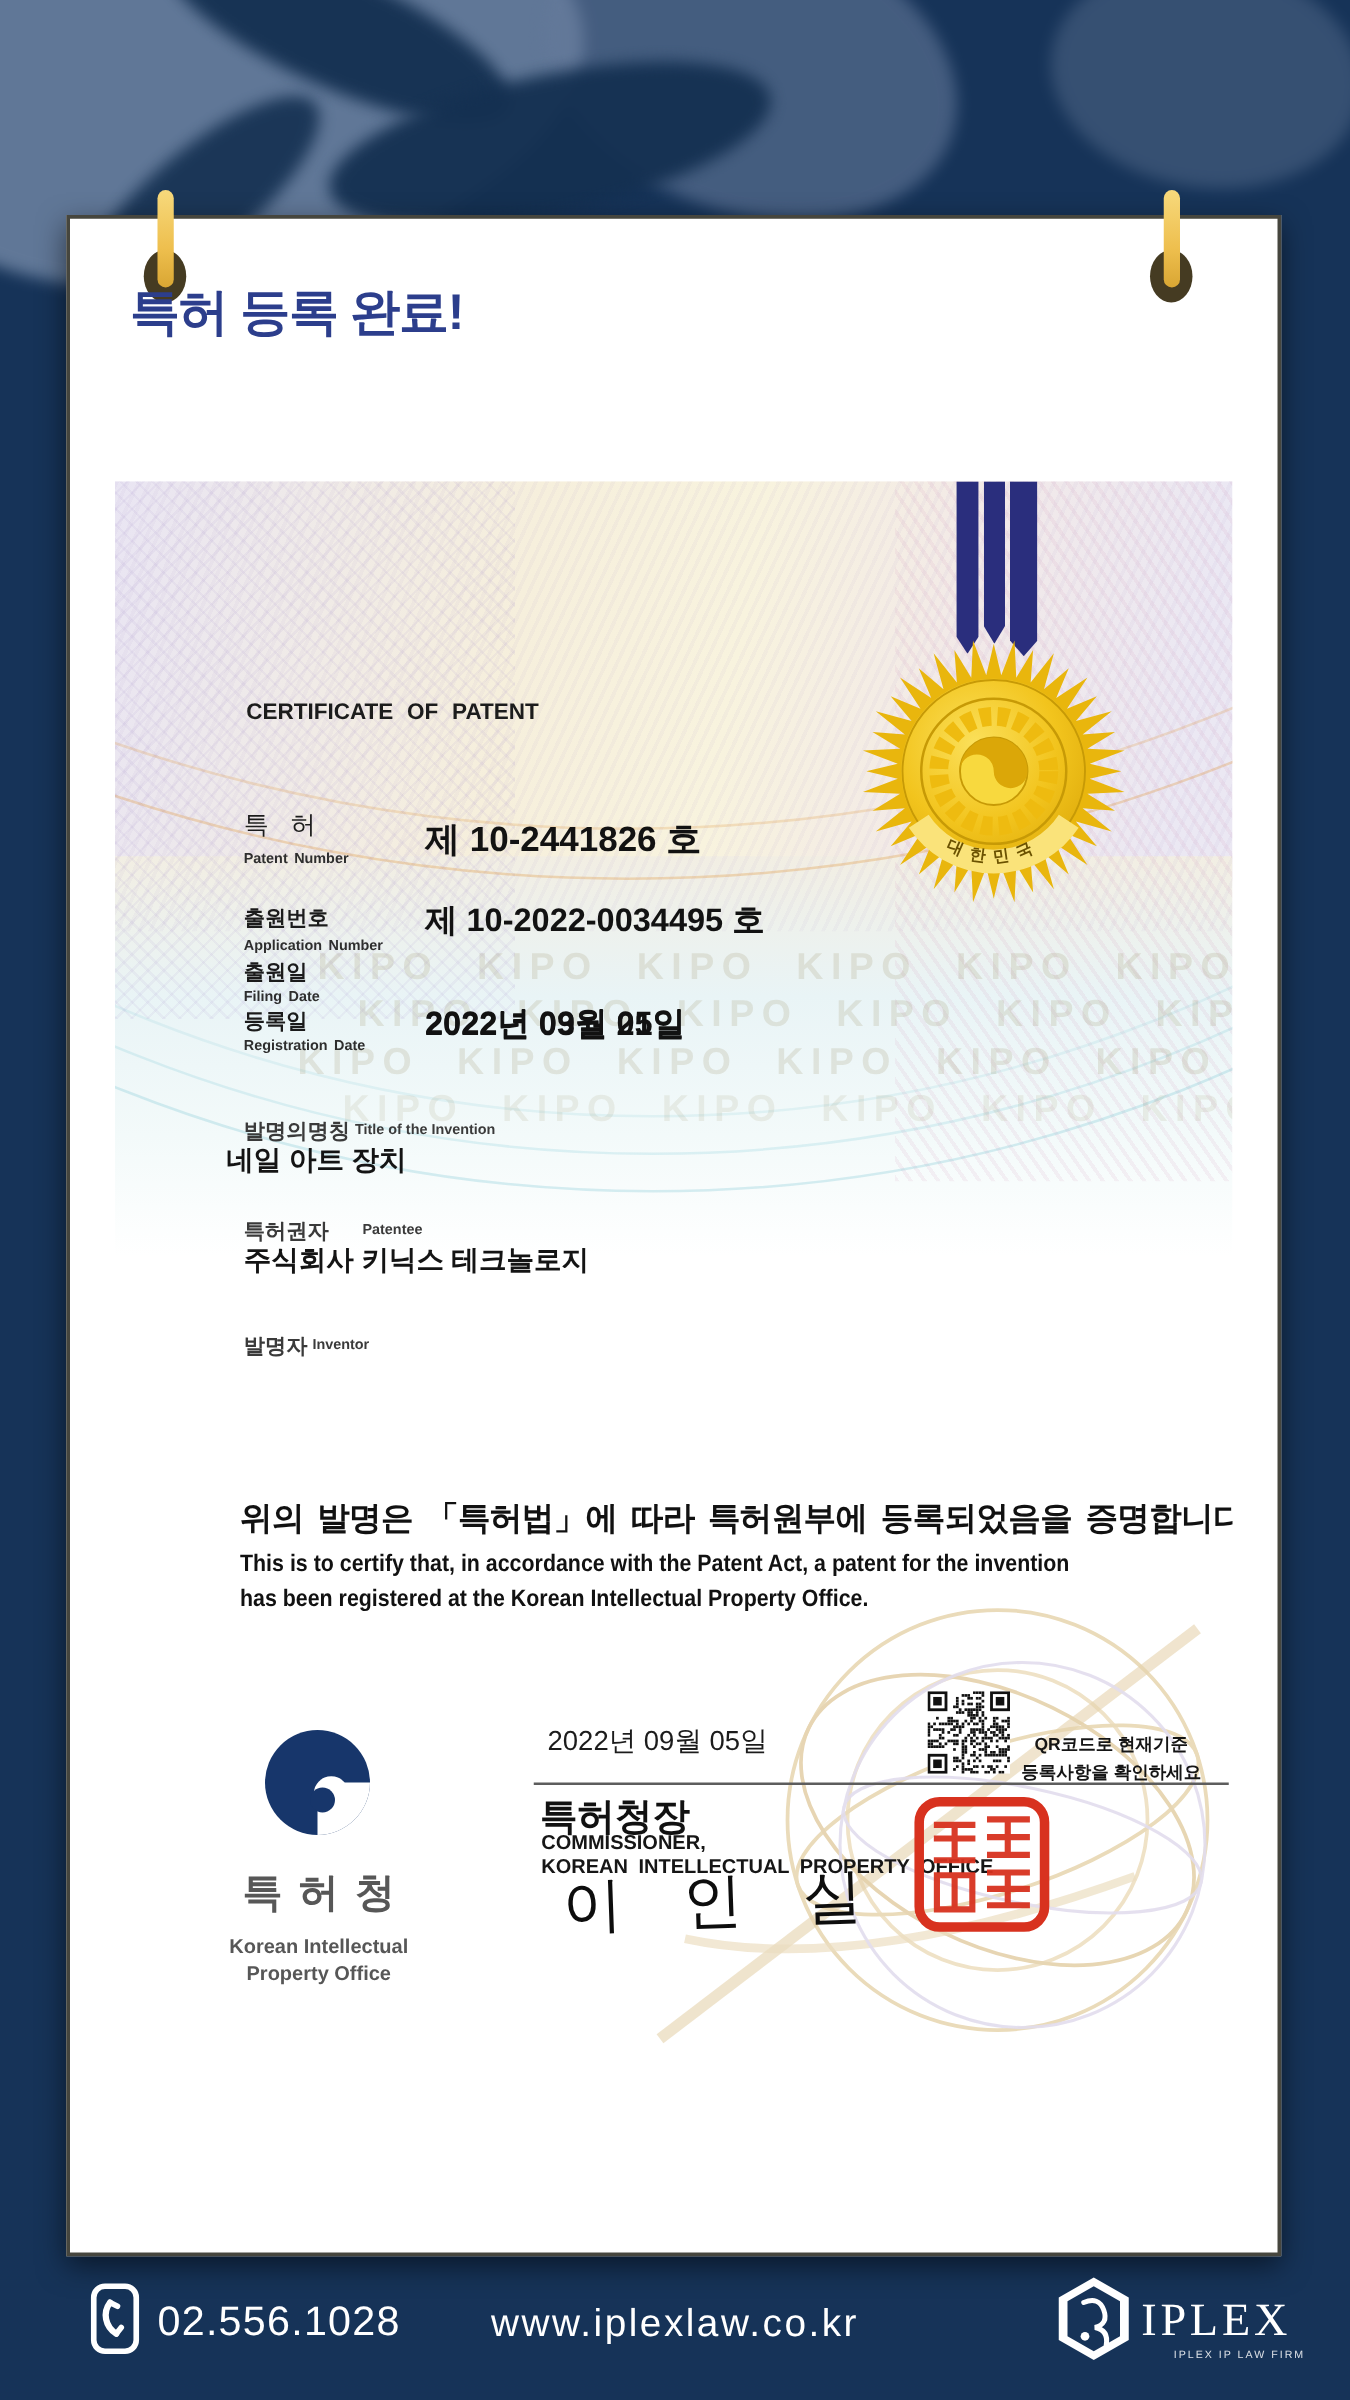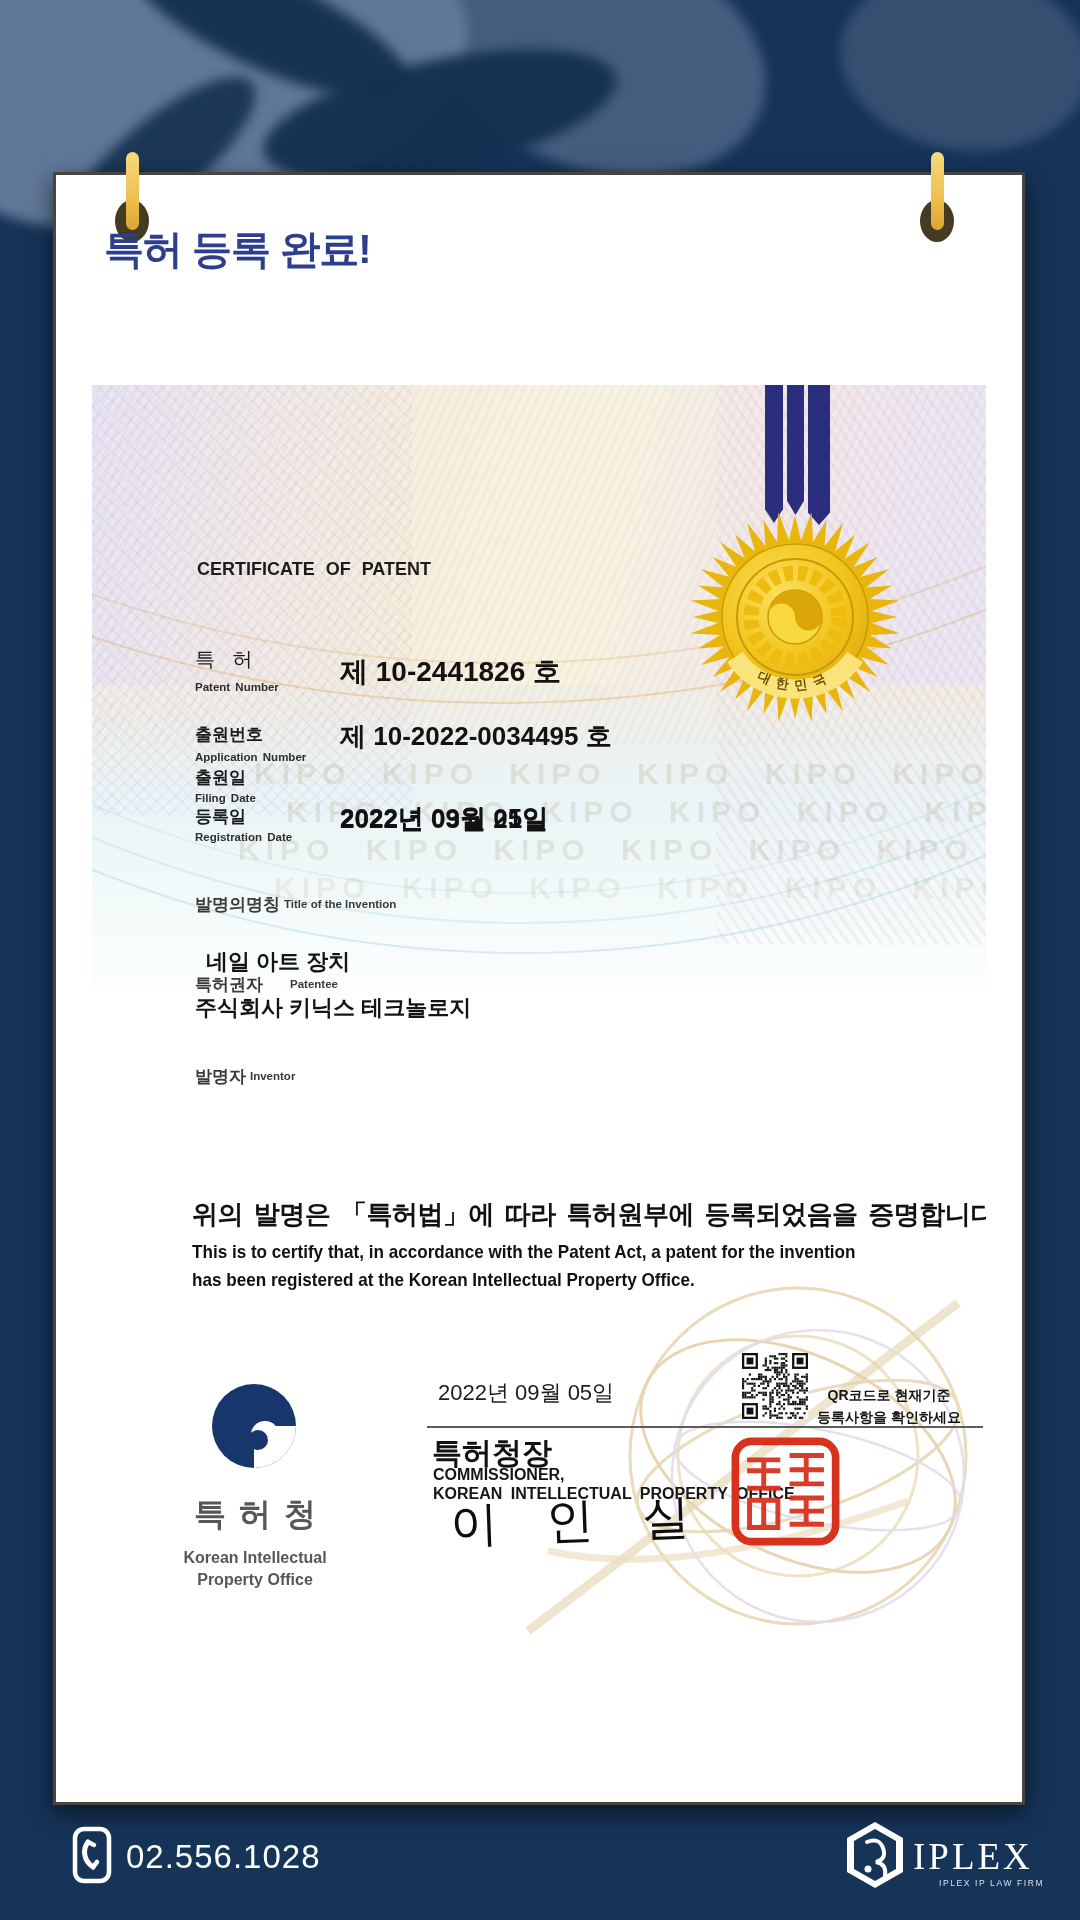--- a/index.html
+++ b/index.html
@@ -199,21 +199,21 @@
     <div class="abs f-label" style="left:103px;top:381px;">출원일</div>
     <div class="abs f-sub" style="left:103px;top:407px;">Filing Date</div>
     <div class="abs f-value" style="left:248px;top:377px;margin-top:40px;">2022년 03월 21일</div>
 
     <div class="abs f-label" style="left:103px;top:420px;">등록일</div>
     <div class="abs f-sub" style="left:103px;top:446px;">Registration Date</div>
     <div class="abs f-value" style="left:248px;top:416px;">2022년 09월 05일</div>
 
     <div class="abs s-label" style="left:103px;top:508px;">발명의명칭</div>
     <div class="abs s-sub" style="left:192px;top:513px;">Title of the Invention</div>
-    <div class="abs s-value" style="left:114px;top:528px;margin-top:34px;">네일 아트 장치</div>
+    <div class="abs s-value" style="left:89px;top:528px;">네일 아트 장치</div>
 
     <div class="abs s-label" style="left:103px;top:588px;">특허권자</div>
     <div class="abs s-sub" style="left:198px;top:593px;">Patentee</div>
     <div class="abs s-value" style="left:103px;top:608px;">주식회사 키닉스 테크놀로지</div>
 
     <div class="abs s-label" style="left:103px;top:680px;">발명자</div>
     <div class="abs s-sub" style="left:158px;top:685px;">Inventor</div>
     <div class="abs s-value" style="left:103px;top:700px;"></div>
 
     <div class="abs stmt-ko">위의 발명은 「특허법」에 따라 특허원부에 등록되었음을 증명합니다.</div>
@@ -542,20 +542,21 @@
       </div>
     </div>
   </div>
 
   <svg class="abs ft-phone-icon" width="40" height="58" viewBox="0 0 40 58">
     <rect x="3" y="3" width="34" height="52" rx="9" fill="none" stroke="#ffffff" stroke-width="4.5"></rect>
     <path d="M16 16 c-6 8 -4 19 5 25" fill="none" stroke="#ffffff" stroke-width="5" stroke-linecap="round"></path>
     <path d="M16 16 l6 3 M21 41 l4 -5" fill="none" stroke="#ffffff" stroke-width="4.5" stroke-linecap="round"></path>
   </svg>
   <div class="abs ft-phone">02.556.1028</div>
+  <div class="abs ft-site">www.iplexlaw.co.kr</div>
 
   <svg class="abs ft-logo" width="64" height="70" viewBox="0 0 64 70">
     <polygon points="32,2 60,18 60,52 32,68 4,52 4,18" fill="#ffffff"></polygon>
     <polygon points="32,9 53,21 53,49 32,61 11,49 11,21" fill="#163358"></polygon>
     <path d="M24 22 q12 -5 16 6 q4 11 -7 14 q11 2 9 14" fill="none" stroke="#ffffff" stroke-width="4" stroke-linecap="round"></path>
     <circle cx="25" cy="49" r="3.5" fill="#ffffff"></circle>
   </svg>
   <div class="abs ft-logo-text">IPLEX</div>
   <div class="abs ft-logo-tag">IPLEX IP LAW FIRM</div>
 

